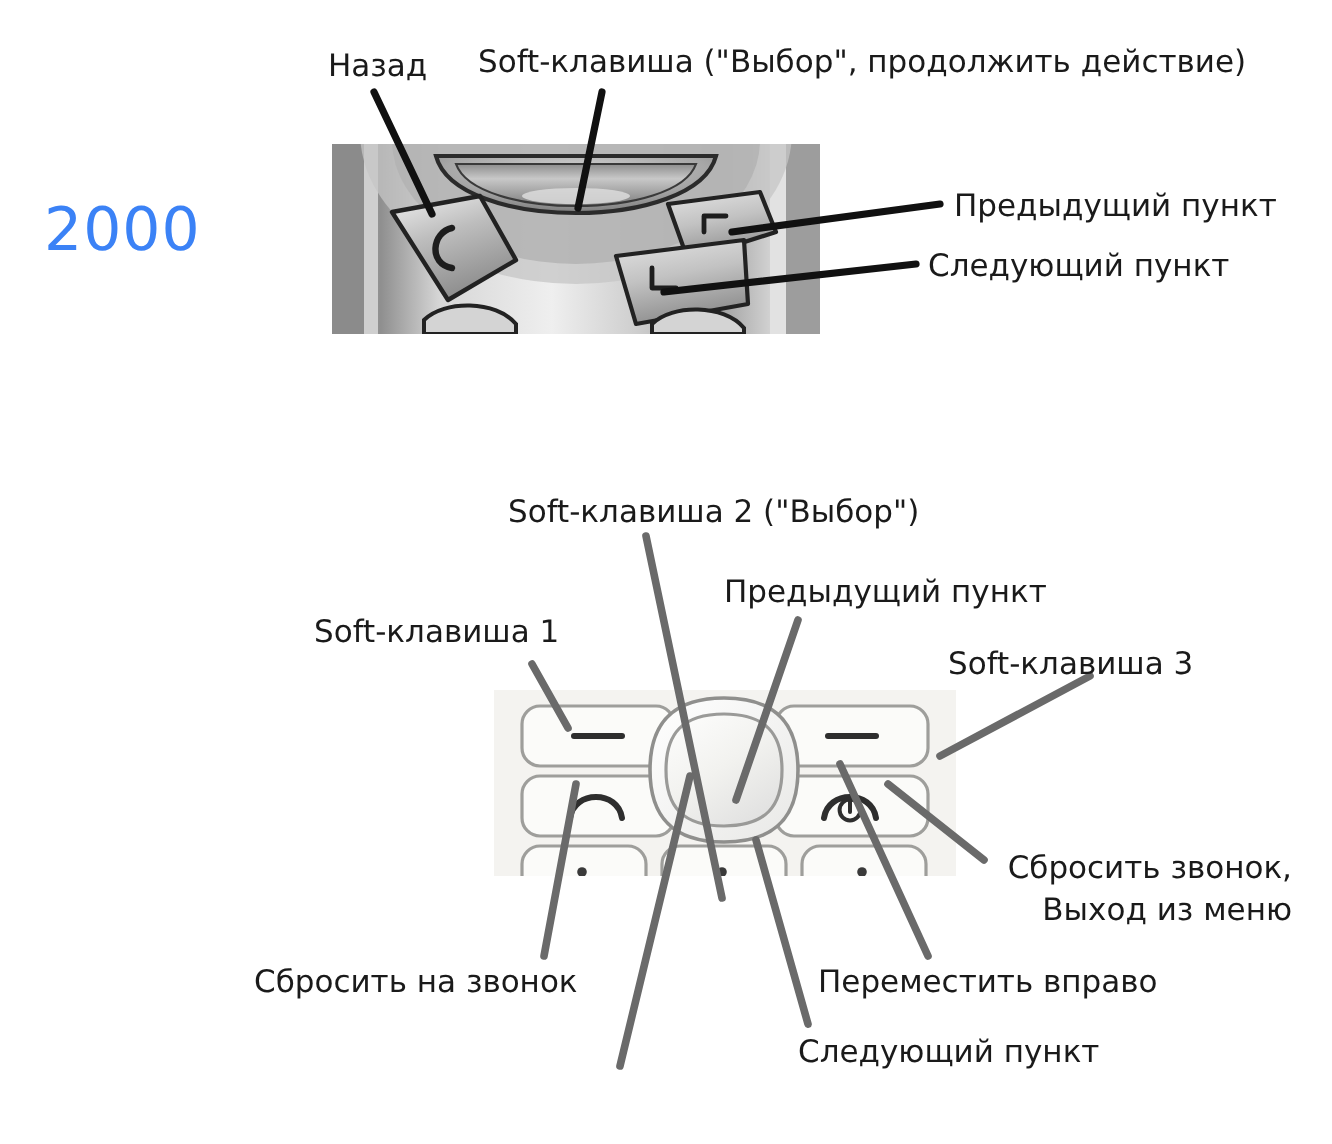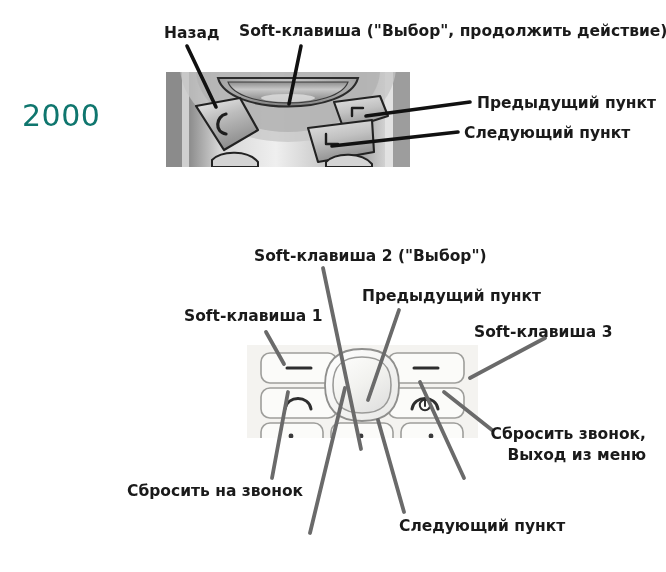--- a/index.html
+++ b/index.html
@@ -14,32 +14,31 @@
     position: relative;
     width: 666px;
     height: 572px;
     background: #ffffff;
     overflow: hidden;
   }
   .year {
     position: absolute;
     font-family: "DejaVu Sans", sans-serif;
     font-size: 30px;
-    color: #0f766e;
+    color: #3b82f6;
     letter-spacing: 0.5px;
     white-space: nowrap;
   }
   .lbl {
     position: absolute;
     font-family: "DejaVu Sans", sans-serif;
     font-size: 15.5px;
     color: #1a1a1a;
     white-space: nowrap;
     line-height: 20px;
-    font-weight: bold;
   }
   .lbl.right { text-align: right; }
   .svg-layer {
     position: absolute;
     left: 0; top: 0;
     width: 666px; height: 572px;
     pointer-events: none;
   }
   .photo {
     position: absolute;
@@ -182,19 +181,20 @@
   <div class="year" style="left:22px; top:98px;">2000</div>
 
   <div class="lbl" style="left:164px; top:23px;">Назад</div>
   <div class="lbl" style="left:239px; top:21px;">Soft-клавиша ("Выбор", продолжить действие)</div>
   <div class="lbl" style="left:477px; top:93px;">Предыдущий пункт</div>
   <div class="lbl" style="left:464px; top:123px;">Следующий пункт</div>
 
   <div class="lbl" style="left:254px; top:246px;">Soft-клавиша 2 ("Выбор")</div>
   <div class="lbl" style="left:362px; top:286px;">Предыдущий пункт</div>
   <div class="lbl" style="left:474px; top:322px;">Soft-клавиша 3</div>
-  <div class="lbl" style="left:184px; top:306px;">Soft-клавиша 1</div>
+  <div class="lbl" style="left:157px; top:306px;">Soft-клавиша 1</div>
   <div class="lbl right" style="left:415px; top:445px; width:231px;">Выход из меню</div>
   <div class="lbl right" style="left:415px; top:424px; width:231px;">Сбросить звонок,</div>
   <div class="lbl" style="left:127px; top:481px;">Сбросить на звонок</div>
+  <div class="lbl" style="left:409px; top:481px;">Переместить вправо</div>
   <div class="lbl" style="left:399px; top:516px;">Следующий пункт</div>
 
 </div>
 
 </body></html>

